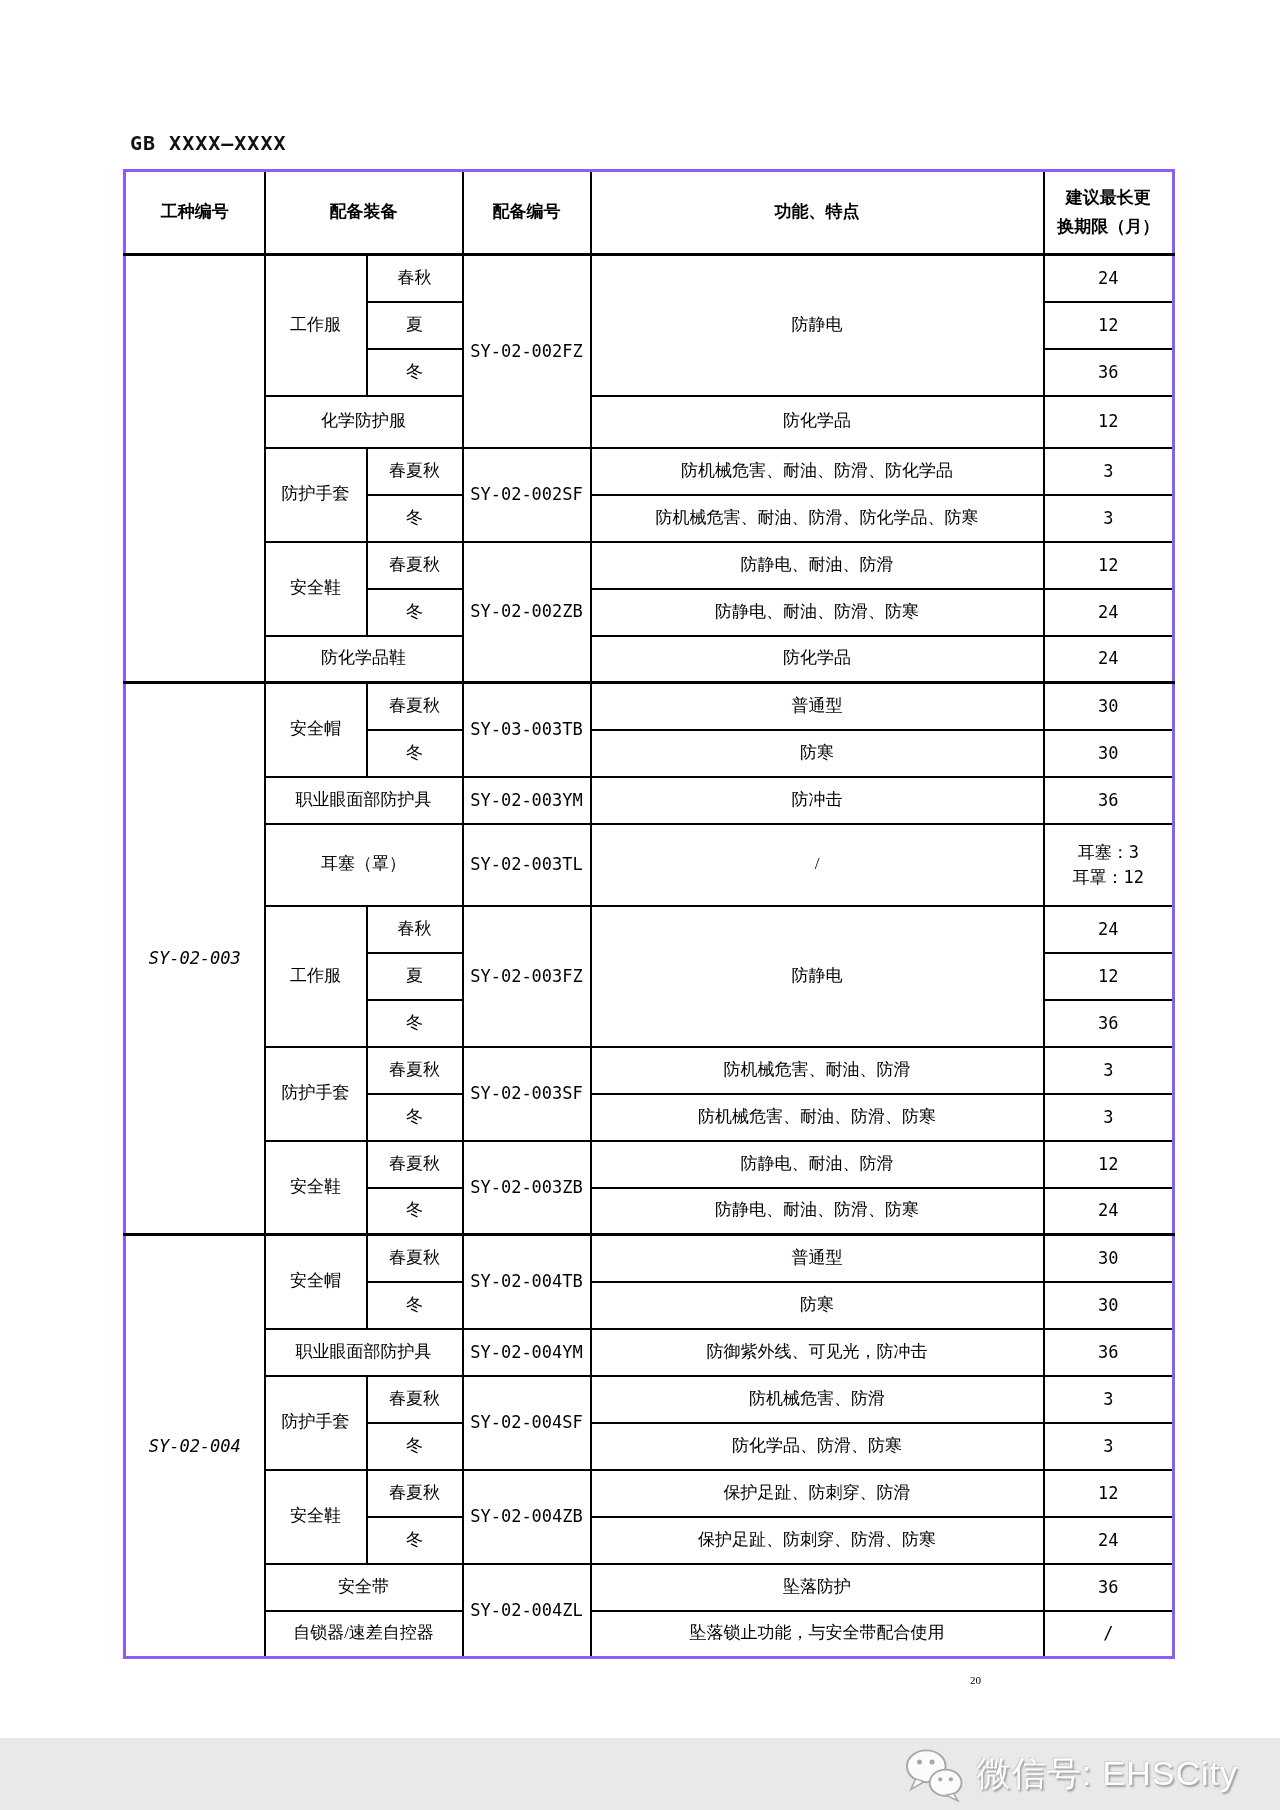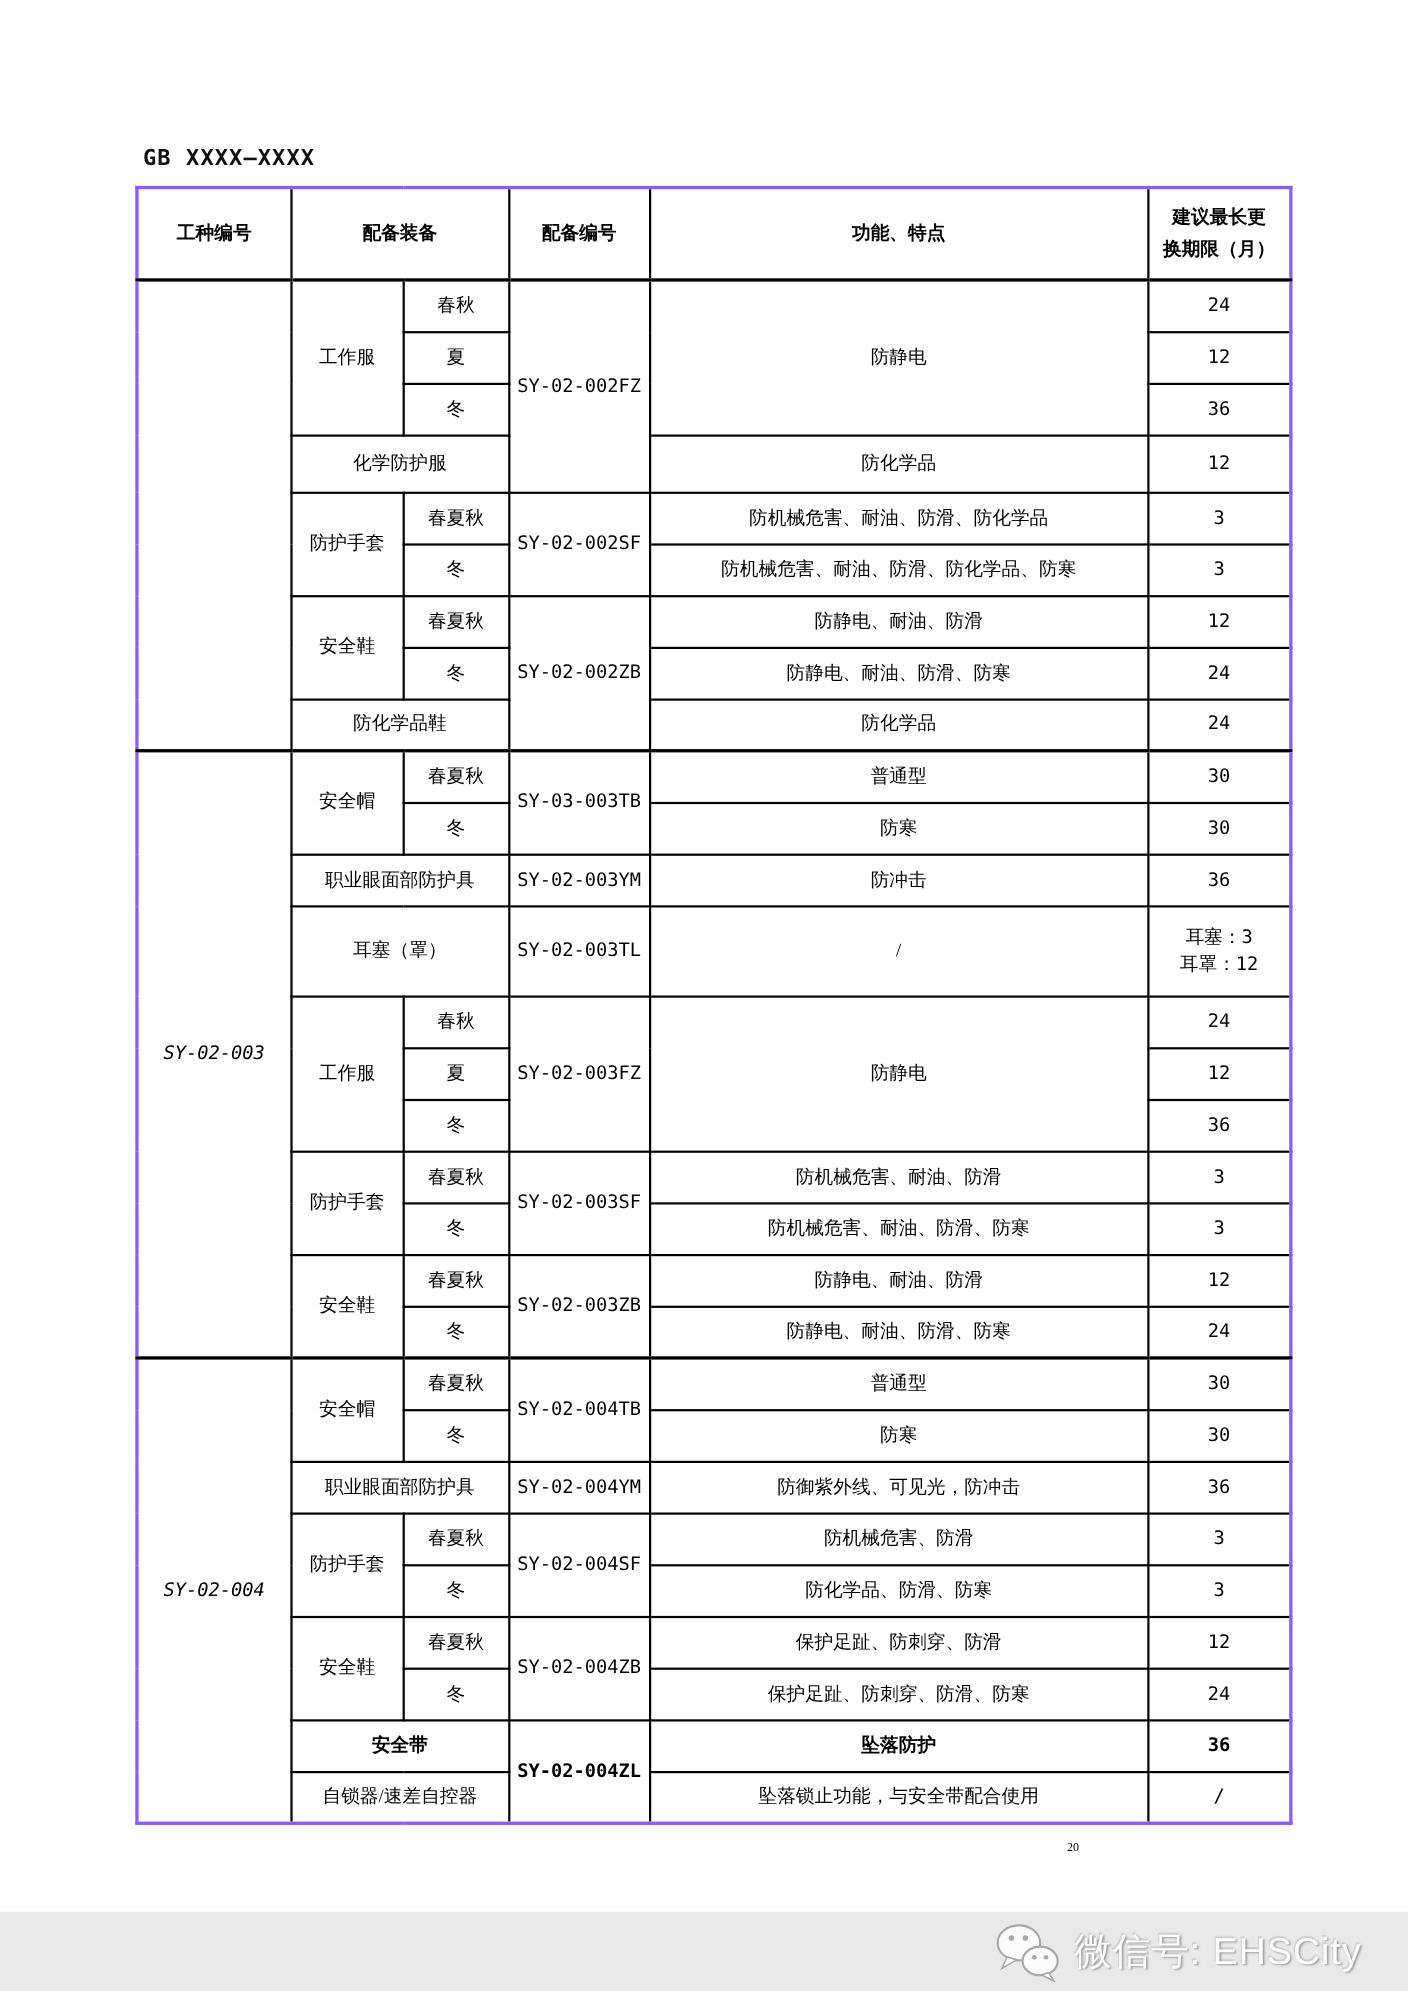--- a/index.html
+++ b/index.html
@@ -256,21 +256,21 @@
           <td class="season">春夏秋</td>
           <td rowspan="2" class="code">SY-02-004ZB</td>
           <td class="func">保护足趾、防刺穿、防滑</td>
           <td class="months">12</td>
         </tr>
         <tr style="height: 47px;">
           <td class="season">冬</td>
           <td class="func">保护足趾、防刺穿、防滑、防寒</td>
           <td class="months">24</td>
         </tr>
-        <tr style="height: 47px; font-weight: bold;">
+        <tr style="height: 47px;">
           <td colspan="2" class="equip">安全带</td>
           <td rowspan="2" class="code">SY-02-004ZL</td>
           <td class="func">坠落防护</td>
           <td class="months">36</td>
         </tr>
         <tr style="height: 47px;">
           <td colspan="2" class="equip">自锁器/速差自控器</td>
           <td class="func">坠落锁止功能，与安全带配合使用</td>
           <td class="months">/</td>
         </tr>

